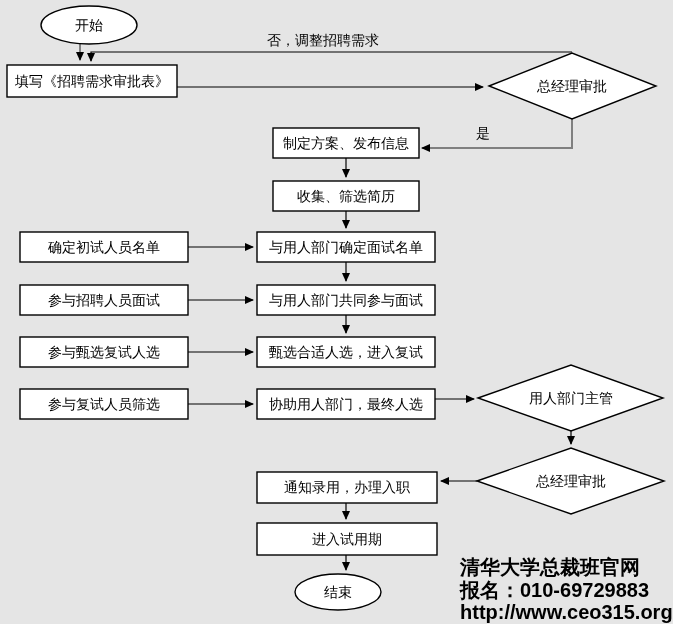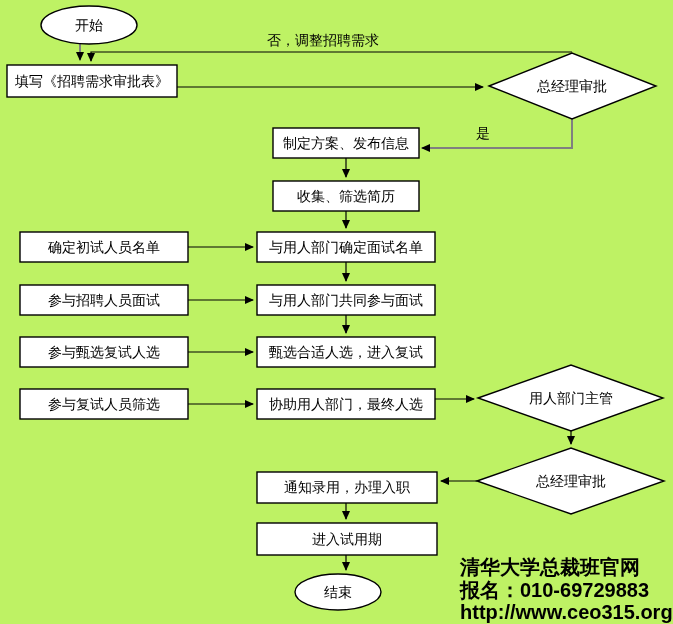--- a/index.html
+++ b/index.html
@@ -1,16 +1,16 @@
 <!DOCTYPE html>
 <html><head>
 <meta charset="utf-8">
 <style>
   html,body{margin:0;padding:0;background:#ffffff;}
-  .stage{position:relative;width:673px;height:624px;background:#bef264;overflow:hidden;
+  .stage{position:relative;width:673px;height:624px;background:#e5e5e5;overflow:hidden;
          font-family:"Liberation Sans","DejaVu Sans",sans-serif;}
   svg{display:block;}
   text{font-family:"Liberation Sans","DejaVu Sans",sans-serif;font-size:14px;fill:#000000;}
   text.node{text-anchor:middle;}
   text.branch{text-anchor:middle;font-size:14px;}
   text.wm{text-anchor:start;font-weight:bold;font-size:20px;fill:#000000;}
   .shape{fill:#ffffff;stroke:#000000;stroke-width:1.4;}
   .conn{fill:none;stroke:#000000;stroke-width:1.2;}
   .conn-gray{fill:none;stroke:#808080;stroke-width:2;}
 </style>

